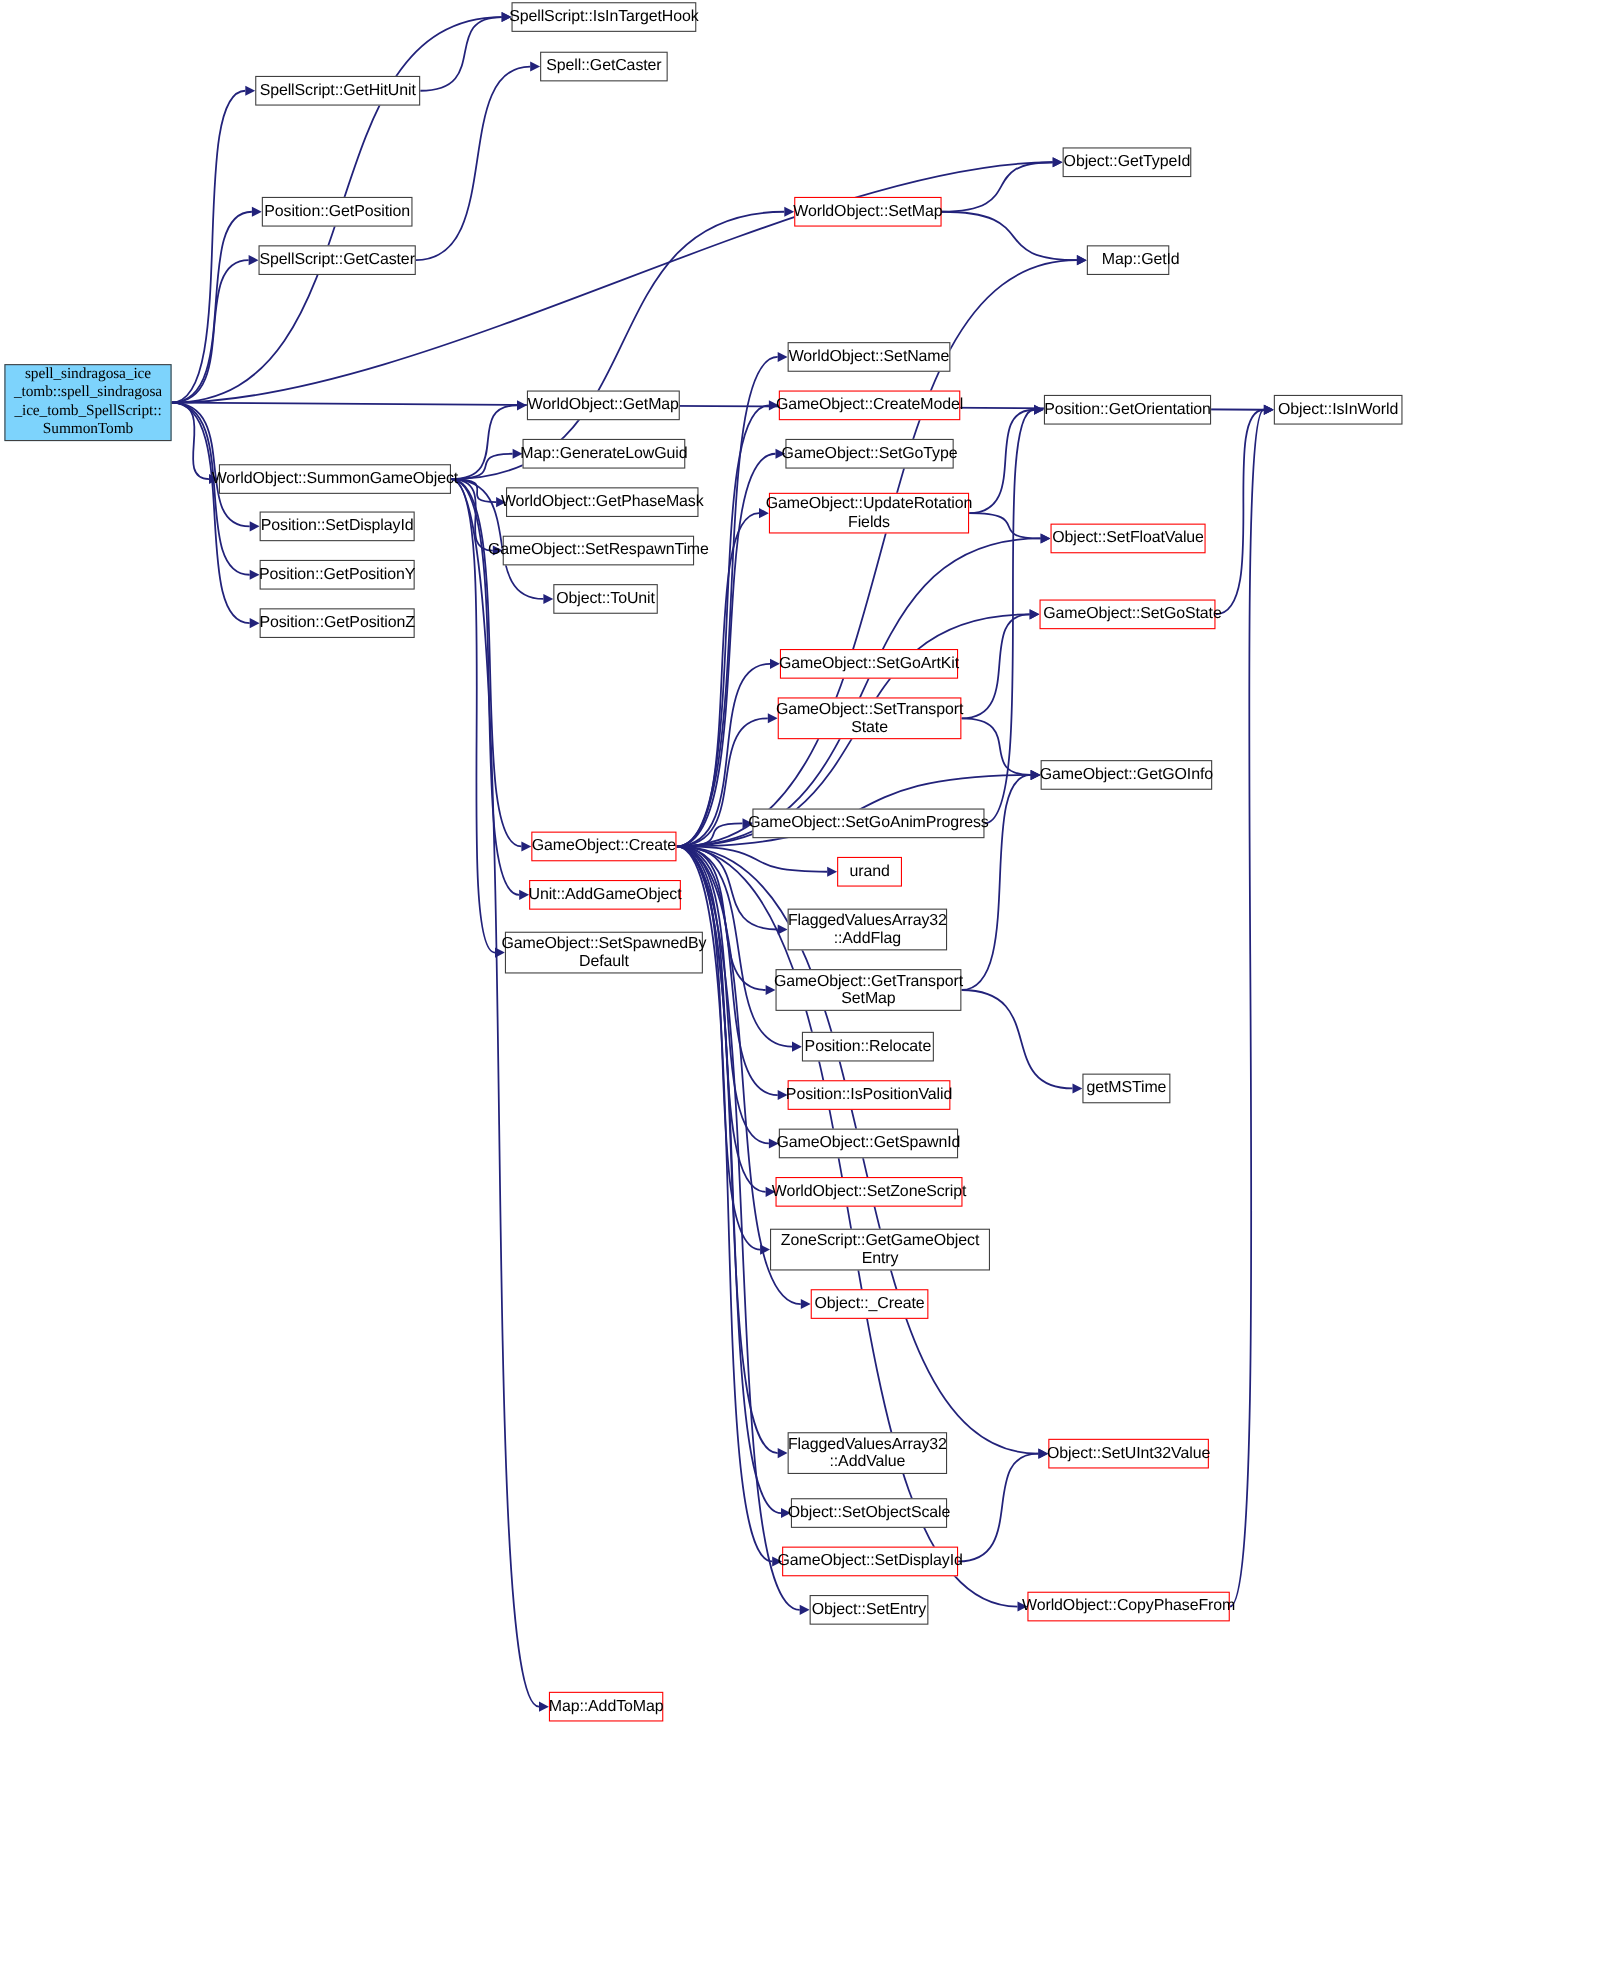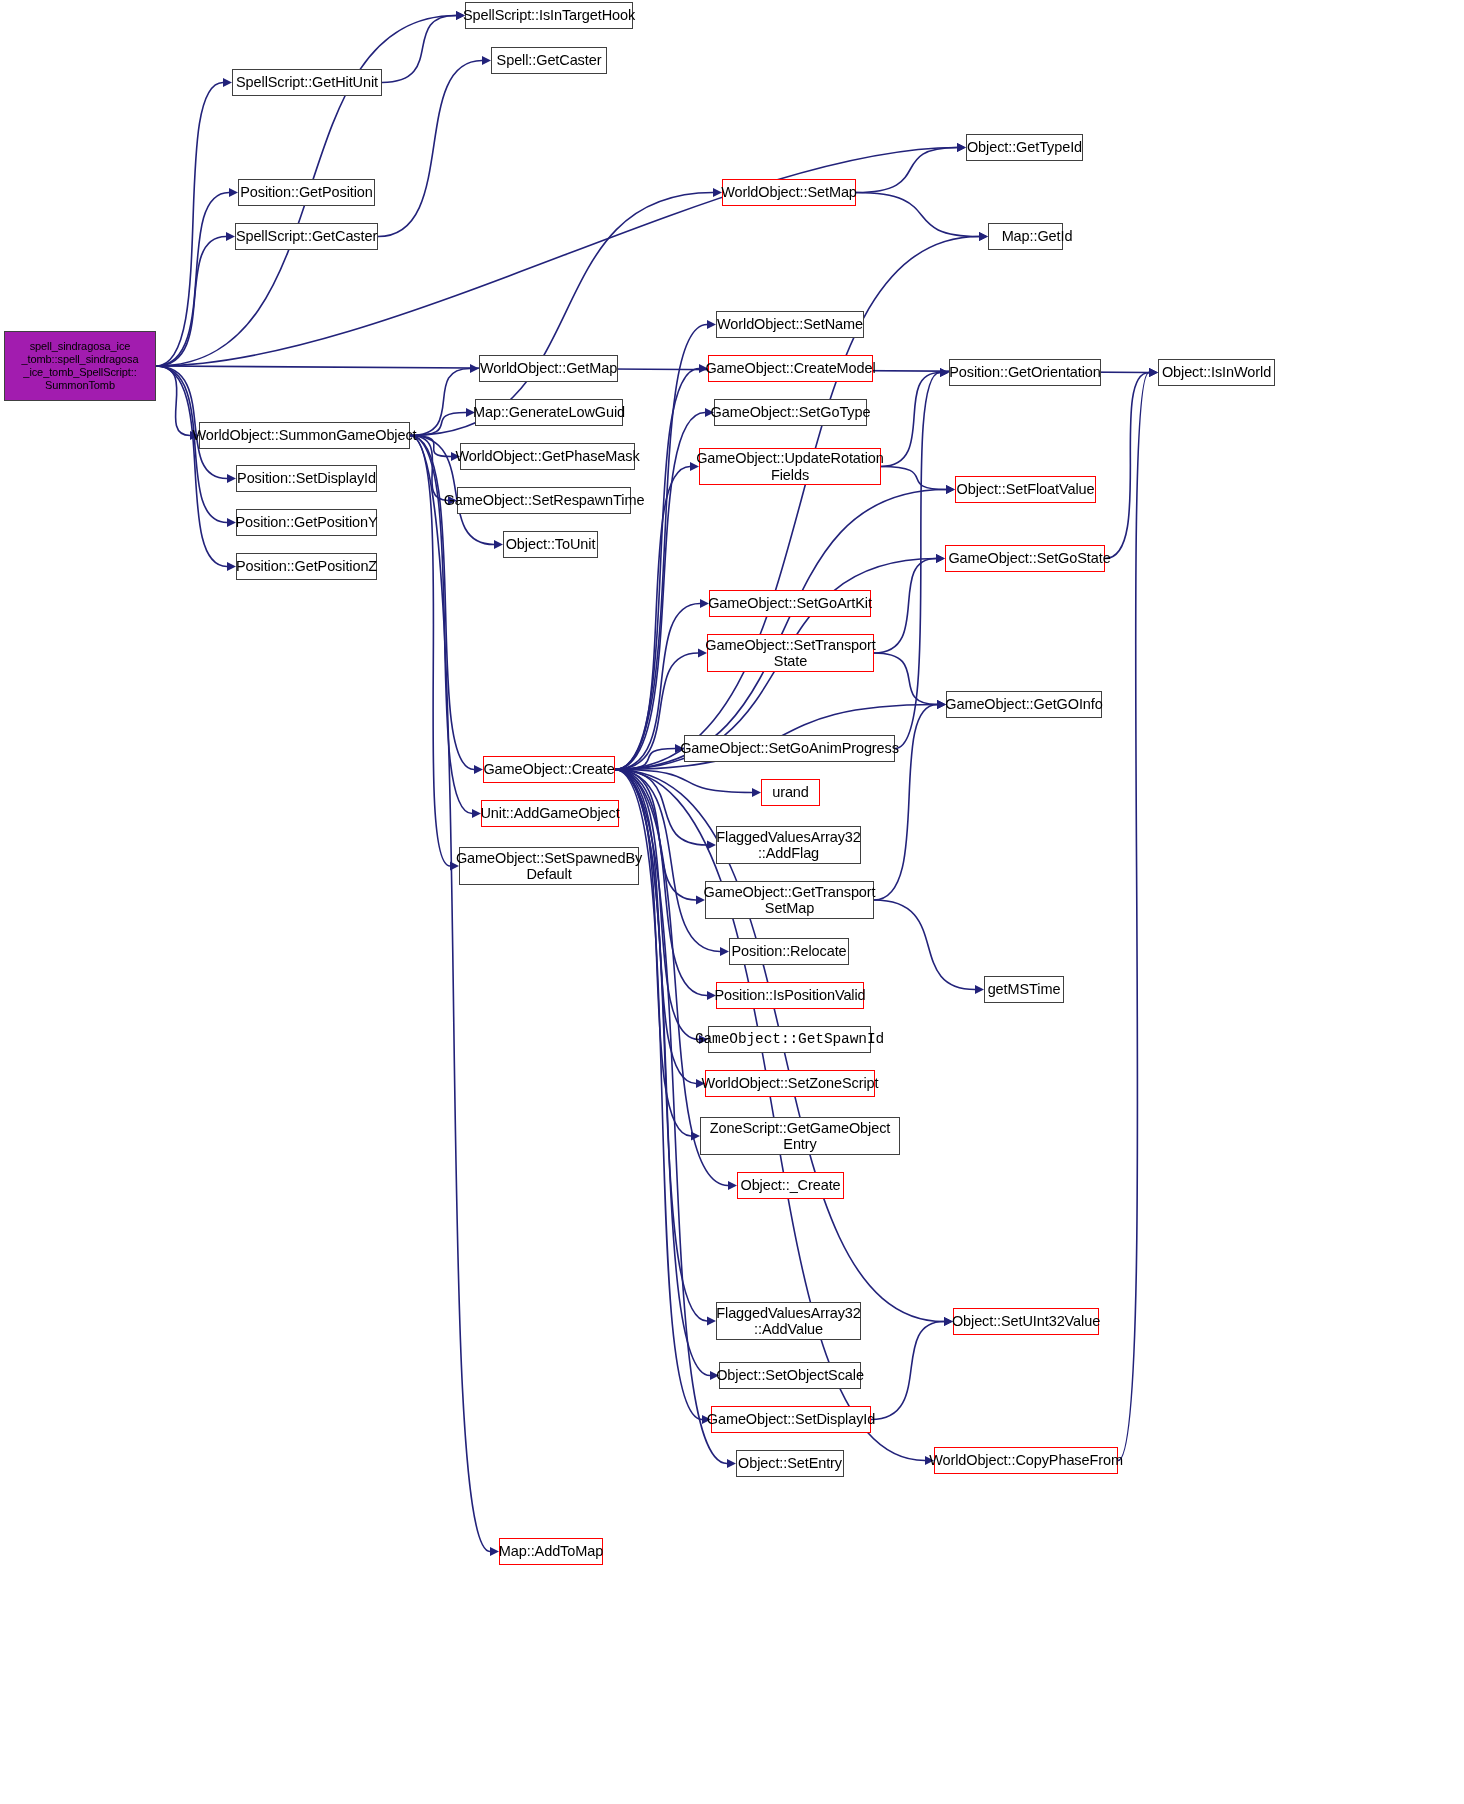--- a/index.html
+++ b/index.html
@@ -47,24 +47,25 @@
     line-height: 1.12;
     letter-spacing: -0.1px;
     white-space: pre-line;
     padding: 1px 4px;
     cursor: pointer;
   }
   .node.red {
     border-color: #ff0000;
   }
   .node.root {
-    background: #a21caf;
+    background: #7dd3fc;
     border-color: #404040;
-    font-size: 11px;
+    font-size: 14px;
     line-height: 1.18;
+    font-family: Liberation Serif, serif;
   }
 </style>
 </head>
 <body>
 
 <div id="graph-root">
   <svg class="edge-layer" id="edge-layer" viewBox="0 0 1464 1804" preserveAspectRatio="none">
       <path d="M 156 366 C 345.95000000000005 366, 275.04999999999995 15.5, 456 15.5" class="edge-path"></path>
       <polygon points="465,15.5 456,20.1 456,10.9" class="arrow-head"></polygon>
       <path d="M 156 366 C 217.8 366, 170.2 82.5, 223 82.5" class="edge-path"></path>
@@ -226,21 +227,21 @@
       <div class="node red" style="left: 761px; top: 779px; width: 59px; height: 27px;">urand</div>
       <div class="node" style="left: 716px; top: 826px; width: 145px; height: 38px;">FlaggedValuesArray32
 ::AddFlag</div>
       <div class="node red" style="left: 481px; top: 800px; width: 138px; height: 27px;">Unit::AddGameObject</div>
       <div class="node" style="left: 459px; top: 847px; width: 180px; height: 38px;">GameObject::SetSpawnedBy
 Default</div>
       <div class="node" style="left: 705px; top: 881px; width: 169px; height: 38px;">GameObject::GetTransport
 SetMap</div>
       <div class="node" style="left: 729px; top: 938px; width: 120px; height: 27px;">Position::Relocate</div>
       <div class="node red" style="left: 716px; top: 982px; width: 148px; height: 27px;">Position::IsPositionValid</div>
-      <div class="node" style="left: 708px; top: 1026px; width: 163px; height: 27px; font-family: Liberation Mono, monospace;">GameObject::GetSpawnId</div>
+      <div class="node" style="left: 708px; top: 1026px; width: 163px; height: 27px;">GameObject::GetSpawnId</div>
       <div class="node red" style="left: 705px; top: 1070px; width: 170px; height: 27px;">WorldObject::SetZoneScript</div>
       <div class="node" style="left: 700px; top: 1117px; width: 200px; height: 38px;">ZoneScript::GetGameObject
 Entry</div>
       <div class="node red" style="left: 737px; top: 1172px; width: 107px; height: 27px;">Object::_Create</div>
       <div class="node" style="left: 984px; top: 976px; width: 80px; height: 27px;">getMSTime</div>
       <div class="node" style="left: 716px; top: 1302px; width: 145px; height: 38px;">FlaggedValuesArray32
 ::AddValue</div>
       <div class="node" style="left: 719px; top: 1362px; width: 142px; height: 27px;">Object::SetObjectScale</div>
       <div class="node red" style="left: 711px; top: 1406px; width: 160px; height: 27px;">GameObject::SetDisplayId</div>
       <div class="node" style="left: 736px; top: 1450px; width: 108px; height: 27px;">Object::SetEntry</div>

